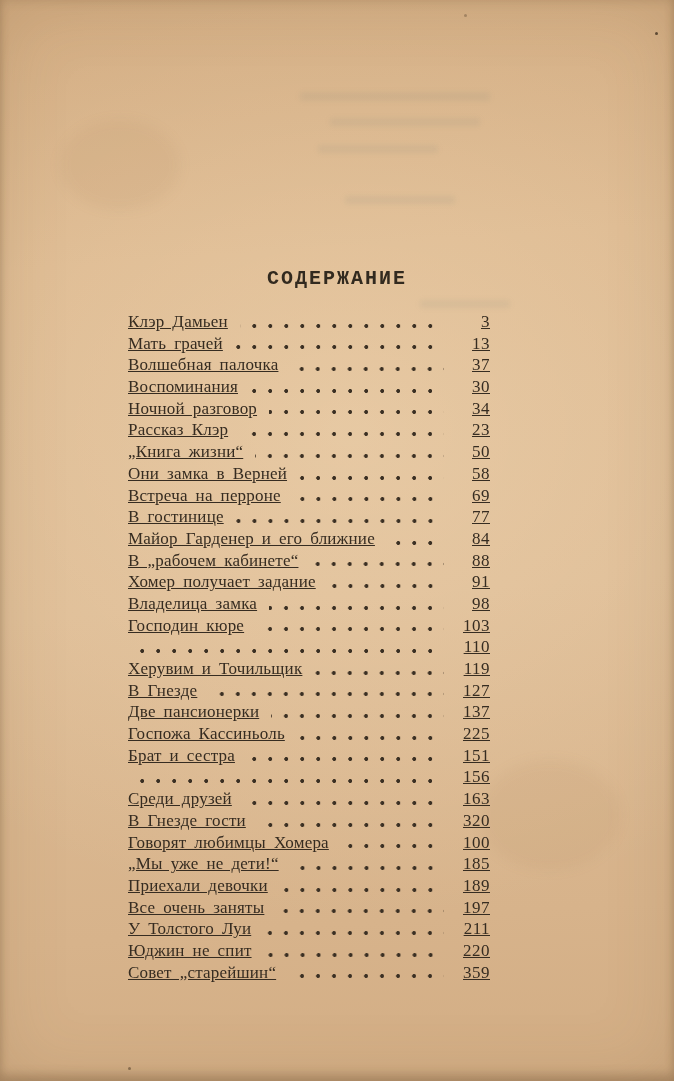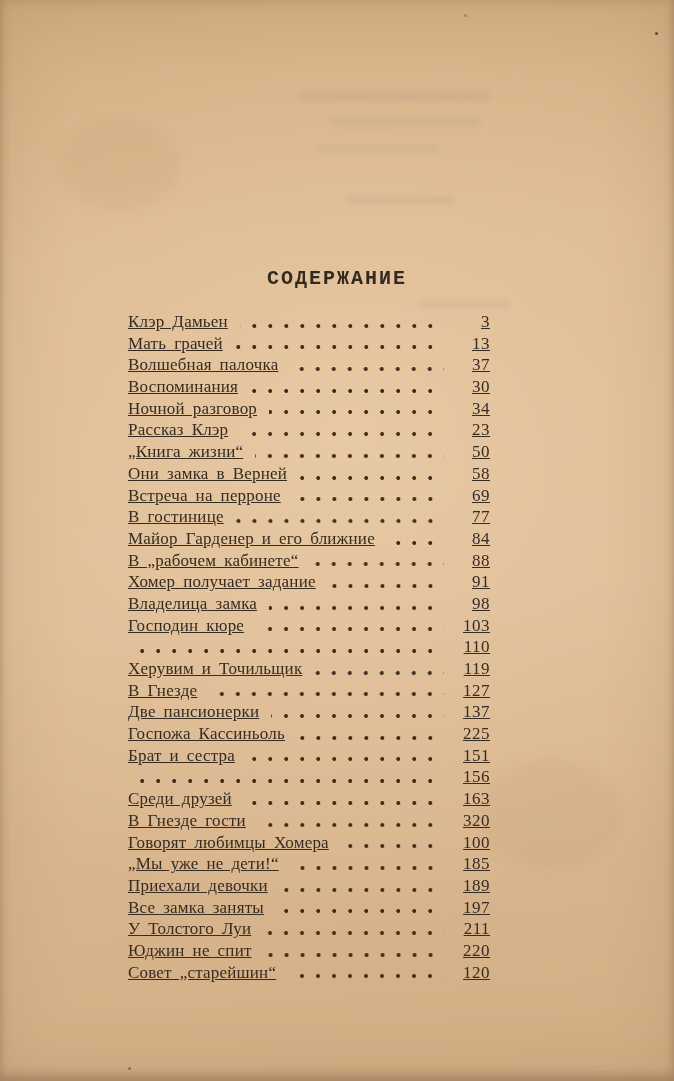--- a/index.html
+++ b/index.html
@@ -257,36 +257,36 @@
     <span class="toc-page">185</span>
   </div>
 
   <div class="toc-row">
     <span class="toc-label">Приехали девочки</span>
     <span class="dot-leader"></span>
     <span class="toc-page">189</span>
   </div>
 
   <div class="toc-row">
-    <span class="toc-label">Все замка заняты</span>
+    <span class="toc-label">Все очень заняты</span>
     <span class="dot-leader"></span>
     <span class="toc-page">197</span>
   </div>
 
   <div class="toc-row">
     <span class="toc-label">У Толстого Луи</span>
     <span class="dot-leader"></span>
     <span class="toc-page">211</span>
   </div>
 
   <div class="toc-row">
     <span class="toc-label">Юджин не спит</span>
     <span class="dot-leader"></span>
     <span class="toc-page">220</span>
   </div>
 
   <div class="toc-row">
     <span class="toc-label">Совет „старейшин“</span>
     <span class="dot-leader"></span>
-    <span class="toc-page">120</span>
+    <span class="toc-page">359</span>
   </div>
 </div>
 </div>
 
 </body></html>

